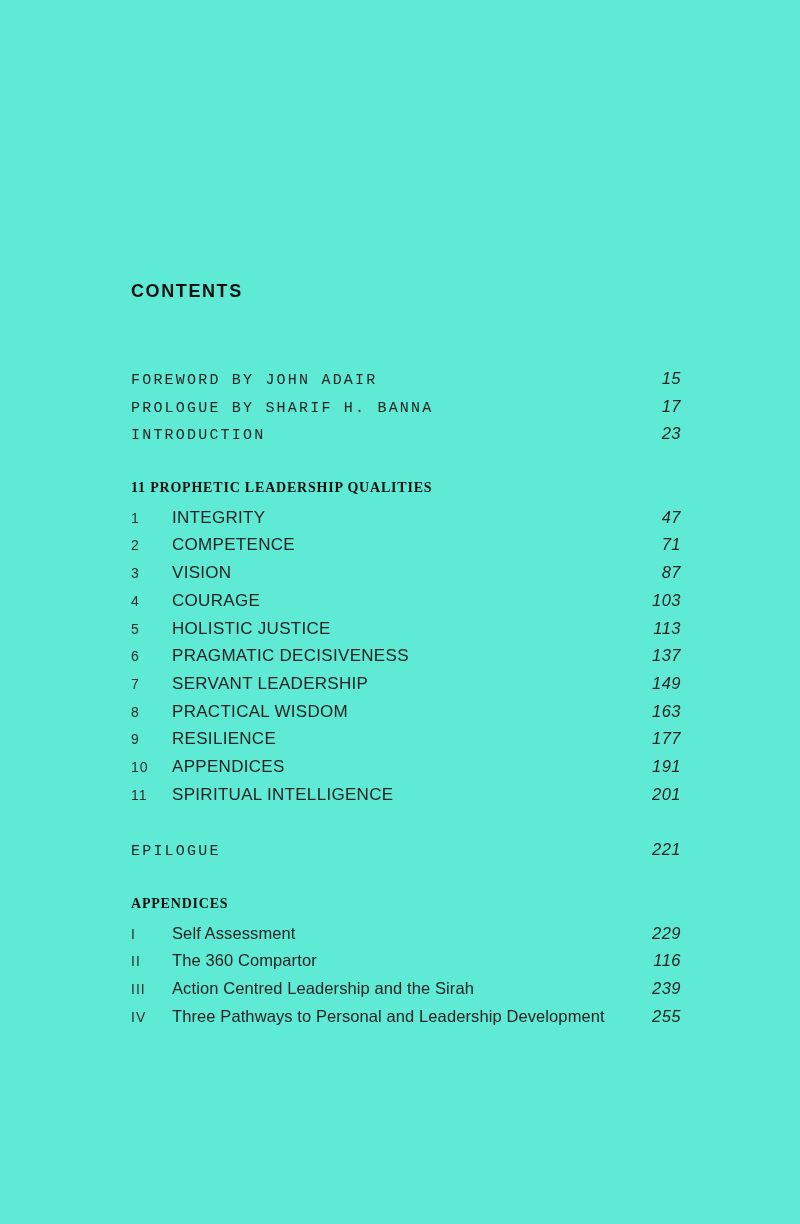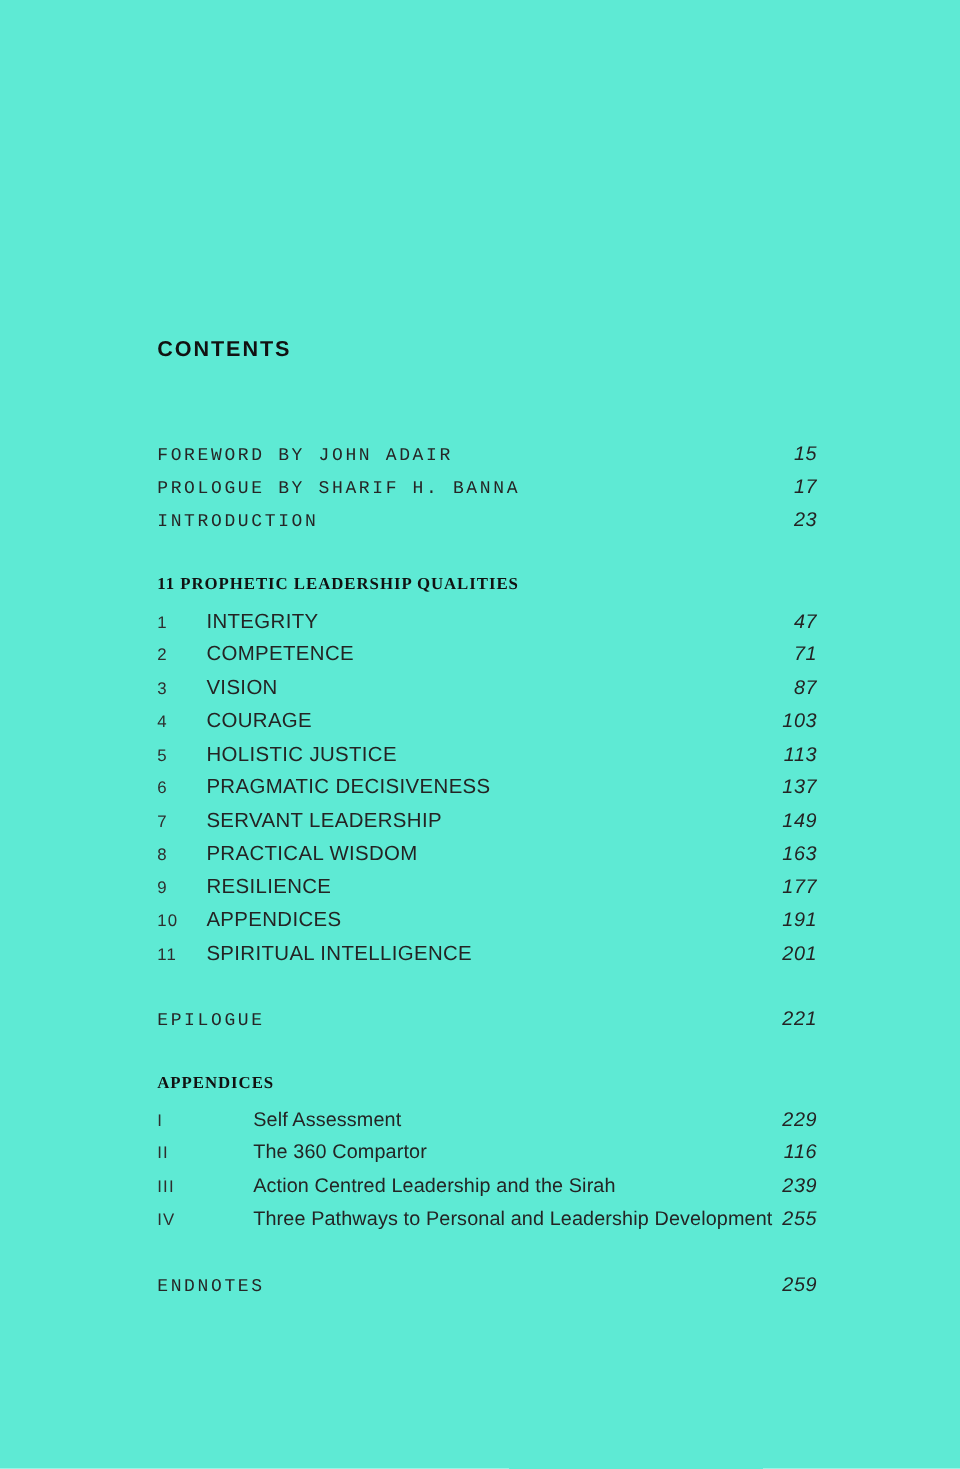--- a/index.html
+++ b/index.html
@@ -62,21 +62,20 @@
     font-size: 17px;
     letter-spacing: 0.3px;
     color: #242424;
     white-space: nowrap;
   }
   .appx-title {
     font-size: 16.5px;
     letter-spacing: 0.1px;
     color: #242424;
     white-space: nowrap;
-    margin-left: 39px;
   }
   .page-num {
     margin-left: auto;
     font-size: 16.5px;
     letter-spacing: 0.5px;
     color: #242424;
     text-align: right;
     white-space: nowrap;
     font-style: italic;
   }
@@ -185,19 +184,15 @@
       <span class="num-col">III</span>
       <span class="appx-title">Action Centred Leadership and the Sirah</span>
       <span class="page-num">239</span>
     </div>
     <div class="row">
       <span class="num-col">IV</span>
       <span class="appx-title">Three Pathways to Personal and Leadership Development</span>
       <span class="page-num">255</span>
     </div>
 
-    <div class="row sect-gap">
-      <span class="plain-label">ENDNOTES</span>
-      <span class="page-num">259</span>
-    </div>
 
   </div>
 </div>
 
 </body></html>

